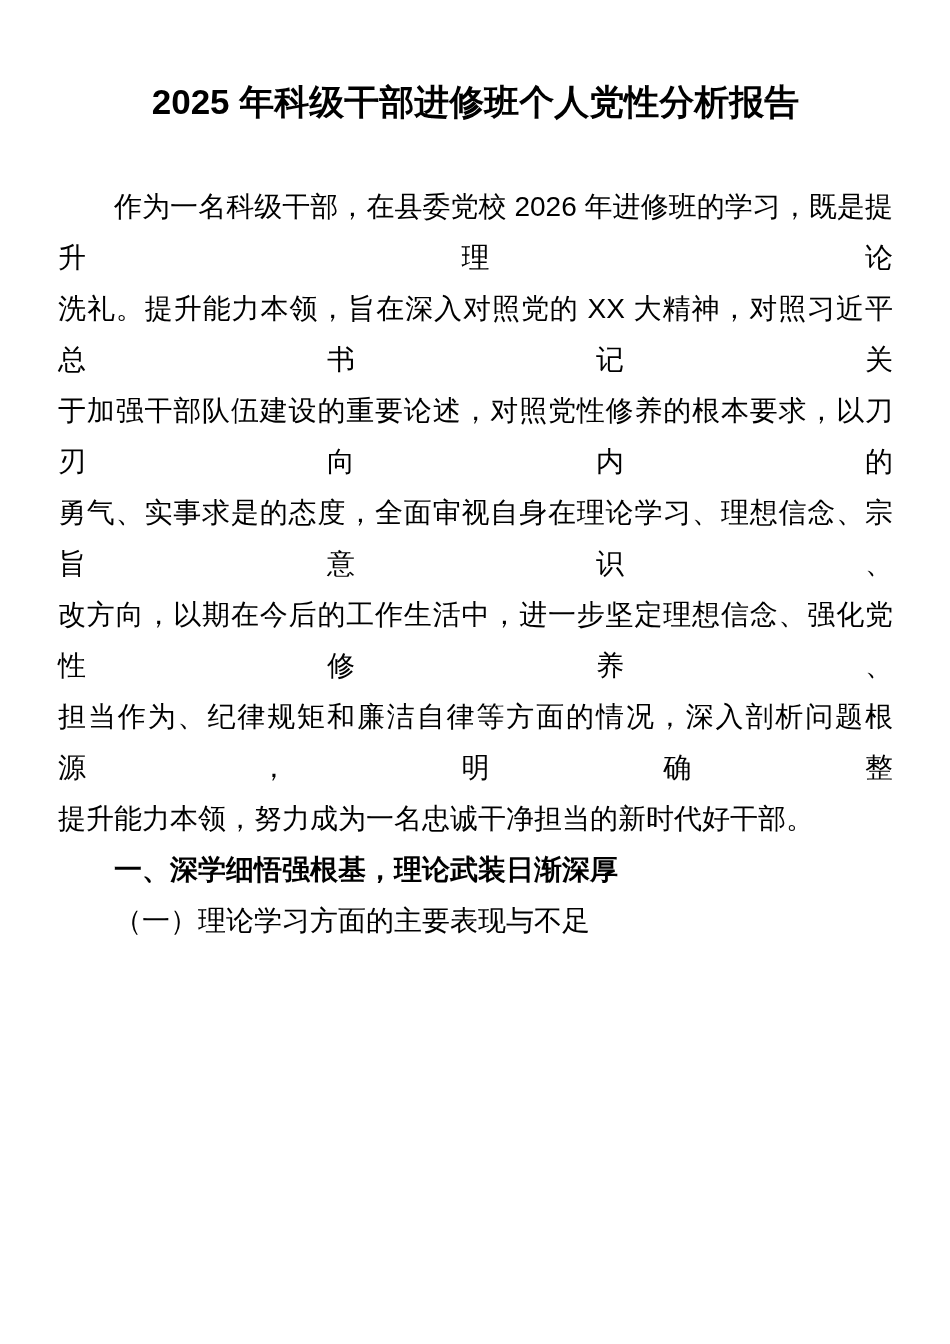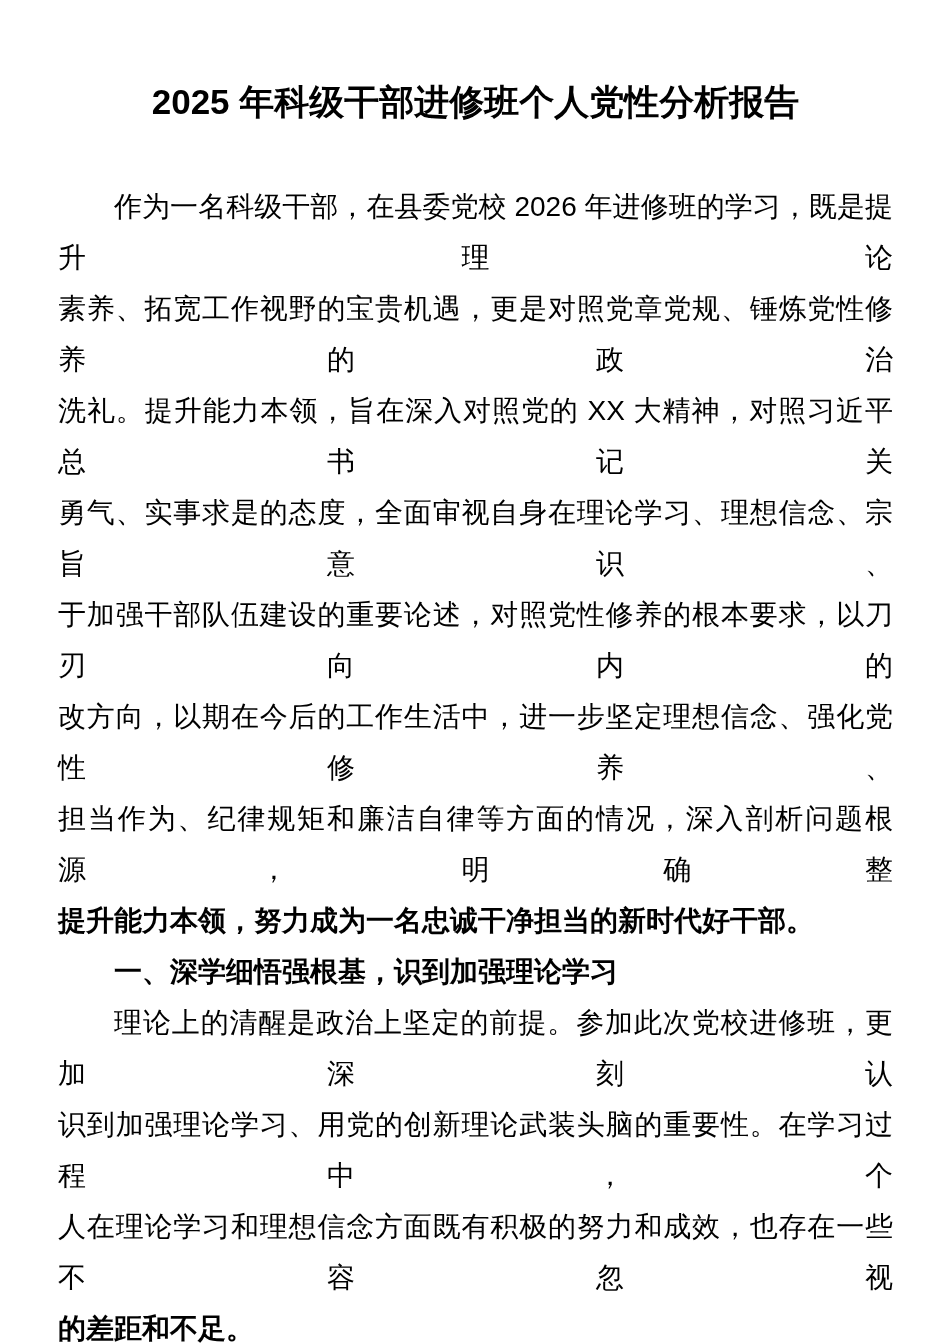--- a/index.html
+++ b/index.html
@@ -39,21 +39,20 @@
   }
   
   .para > .line:first-child,
   .para > .first-line {
     text-indent: 56px;
   }
   
   .para > .line:last-child,
   .cont > .line:last-child {
     text-align-last: left;
-    font-weight: bold;
   }
   .heading {
     margin: 0;
     font-size: 28px;
     font-weight: 700;
     line-height: 51px;
     text-indent: 56px;
     text-align: left;
   }
   .subheading {
@@ -69,34 +68,27 @@
 <body>
 
 <div class="page">
 
   <h1 class="doc-title">2025 年科级干部进修班个人党性分析报告</h1>
 
   <div class="doc-body">
 
     <div class="para">
         <div class="line">作为一名科级干部，在县委党校 2026 年进修班的学习，既是提升理论</div>
-        <div class="line">素养、拓宽工作视野的宝贵机遇，更是对照党章党规、锤炼党性修养的政治</div>
         <div class="line">洗礼。提升能力本领，旨在深入对照党的 XX 大精神，对照习近平总书记关</div>
+        <div class="line">于加强干部队伍建设的重要论述，对照党性修养的根本要求，以刀刃向内的</div>
         <div class="line">勇气、实事求是的态度，全面审视自身在理论学习、理想信念、宗旨意识、</div>
-        <div class="line">于加强干部队伍建设的重要论述，对照党性修养的根本要求，以刀刃向内的</div>
         <div class="line">改方向，以期在今后的工作生活中，进一步坚定理想信念、强化党性修养、</div>
         <div class="line">担当作为、纪律规矩和廉洁自律等方面的情况，深入剖析问题根源，明确整</div>
         <div class="line">提升能力本领，努力成为一名忠诚干净担当的新时代好干部。</div>
       </div>
 
-    <h2 class="heading">一、深学细悟强根基，识到加强理论学习</h2>
+    <h2 class="heading">一、深学细悟强根基，理论武装日渐深厚</h2>
 
-    <div class="para">
-        <div class="line">理论上的清醒是政治上坚定的前提。参加此次党校进修班，更加深刻认</div>
-        <div class="line">识到加强理论学习、用党的创新理论武装头脑的重要性。在学习过程中，个</div>
-        <div class="line">人在理论学习和理想信念方面既有积极的努力和成效，也存在一些不容忽视</div>
-        <div class="line">的差距和不足。</div>
-      </div>
 
     <h3 class="subheading">（一）理论学习方面的主要表现与不足</h3>
 
   </div>
 </div>
 
 </body></html>

